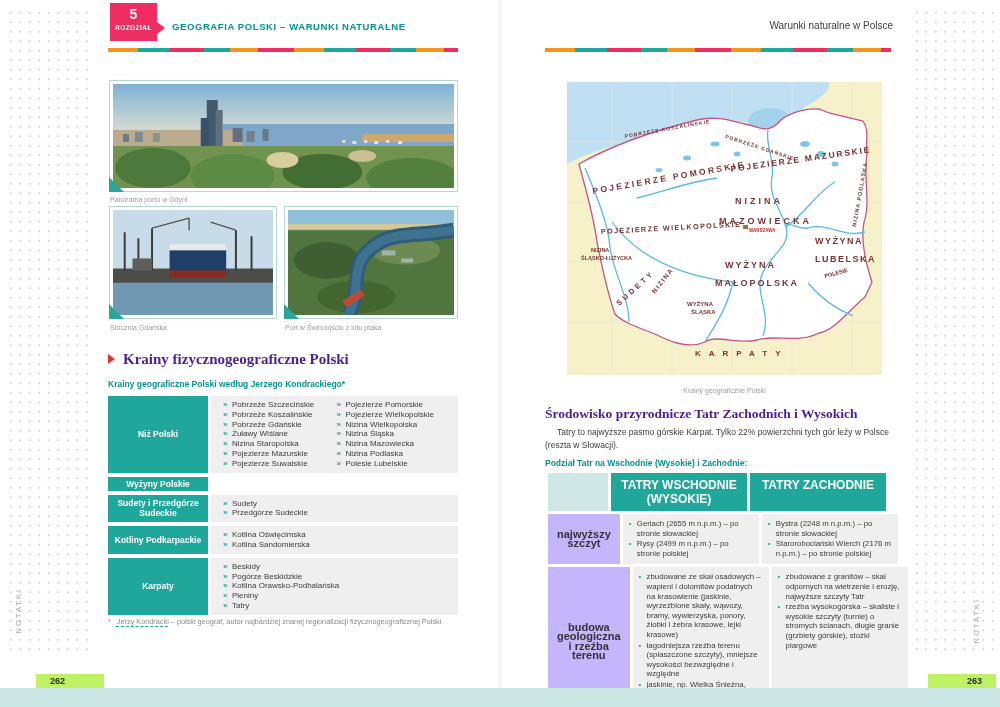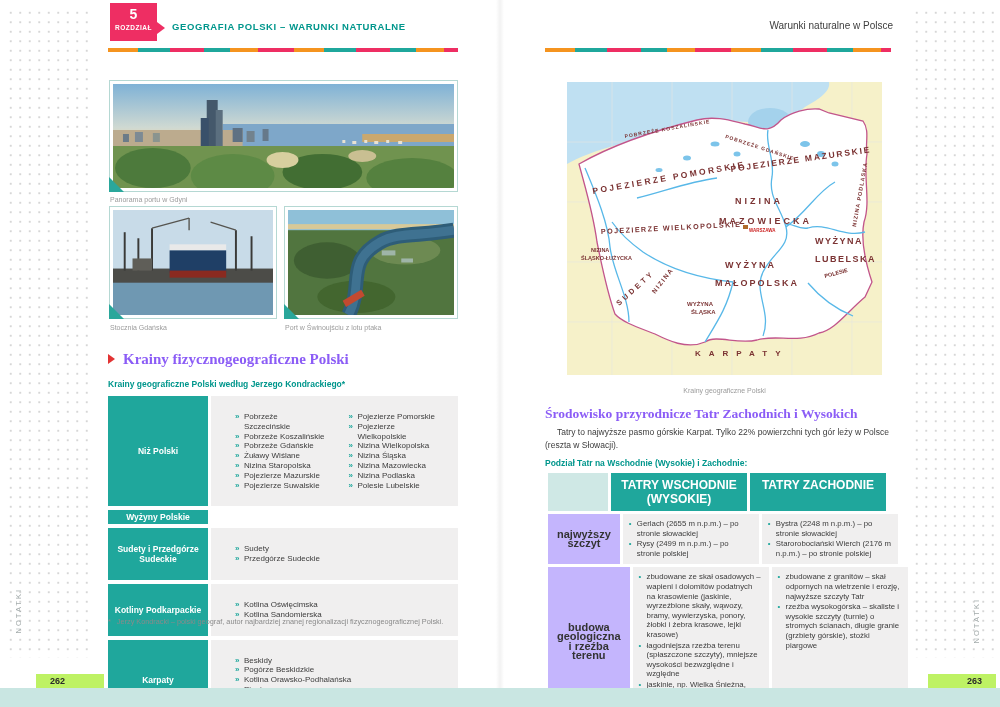--- a/index.html
+++ b/index.html
@@ -32,34 +32,34 @@
 
   
   .photo{position:absolute;border:1px solid #b5d8d3;background:#fff;padding:3px;box-sizing:border-box;}
   .photo svg{display:block;width:100%;height:100%;}
   .photo .corner{position:absolute;left:-1px;bottom:-1px;width:0;height:0;
      border-bottom:15px solid #2aa79b;border-right:15px solid transparent;}
   .pcaption{position:absolute;font-size:7px;color:#9b9b9b;}
 
   
   .sec-head{position:absolute;font-family:"Liberation Serif",serif;font-weight:bold;
-     color:#8b5cf6;}
+     color:#4c1d95;}
   .sec-head .tri{display:inline-block;width:0;height:0;border-top:5px solid transparent;
      border-bottom:5px solid transparent;border-left:7px solid #e23333;margin-right:8px;}
   .tcap{position:absolute;font-size:8.5px;font-weight:bold;color:#00968c;}
 
   
   .ktable{position:absolute;left:108px;top:396px;width:350px;}
   .krow{display:flex;gap:3px;margin-bottom:4px;}
   .klabel{flex:0 0 100px;background:#1fa79c;color:#fff;font-weight:bold;font-size:8.5px;
      display:flex;align-items:center;justify-content:center;text-align:center;
      padding:2px 6px;box-sizing:border-box;line-height:10px;}
   .kcontent{flex:1;background:#f0efef;padding:4px 8px 4px 12px;box-sizing:border-box;
      display:flex;}
-  .kcontent ul{margin:12px;padding:0;list-style:none;flex:1;}
+  .kcontent ul{margin:0;padding:0;list-style:none;flex:1;}
   .kcontent li{font-size:8px;line-height:9.8px;color:#3c3c3c;padding-left:9px;position:relative;}
   .kcontent li::before{content:"»";color:#1fa79c;position:absolute;left:0;top:0;font-weight:bold;}
 
   .footnote{position:absolute;left:108px;top:617px;width:350px;font-size:7.3px;color:#8a8a8a;}
   .footnote .mark{margin-right:6px;}
   .fn-term{text-decoration:underline;text-decoration-style:dashed;
      text-decoration-color:#1fa79c;text-underline-offset:2px;}
 
   
   .map-wrap{position:absolute;left:567px;top:82px;width:315px;height:293px;}

